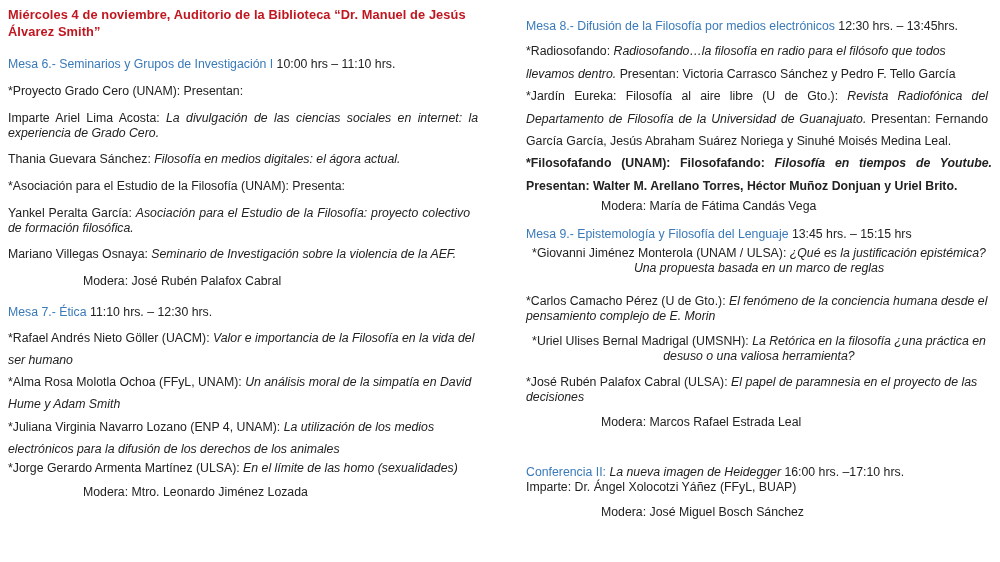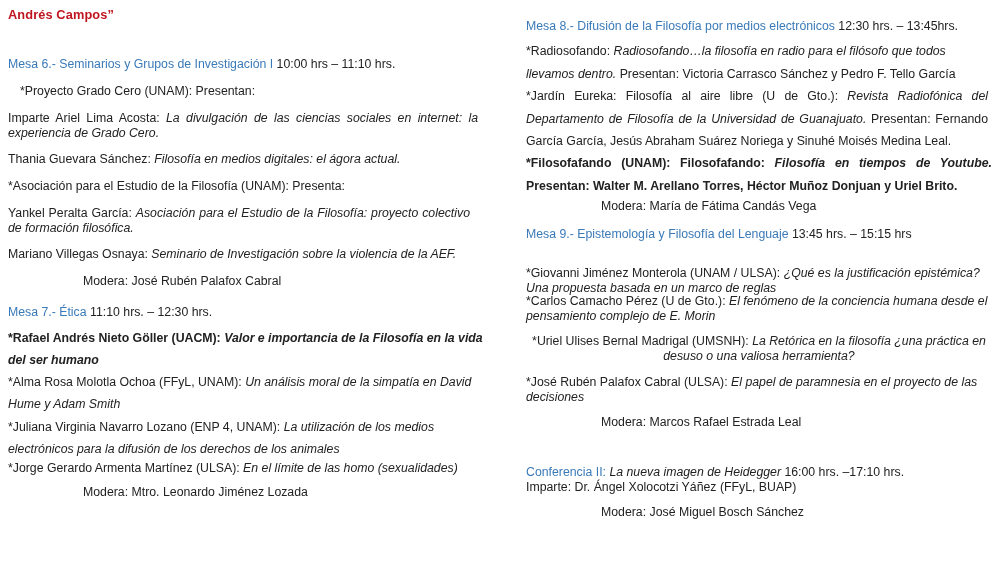--- a/index.html
+++ b/index.html
@@ -14,58 +14,59 @@
   .p { position:absolute; line-height:15px; }
   .p i { font-style:italic; }
   .just { text-align:justify; }
   .mod { position:absolute; }
 </style>
 </head>
 <body>
 
 <div class="col left">
   <div class="title" style="left:0;top:6px;width:470px;">
-    <div>Andrés Campos”</div>
+    <div>Miércoles 4 de noviembre, Auditorio de la Biblioteca “Dr. Manuel de Jesús</div>
+    <div>Álvarez Smith”</div>
   </div>
 
   <div class="mesa" style="top:57px;">
     <span class="h">Mesa 6.- Seminarios y Grupos de Investigación I</span><span> 10:00 hrs – 11:10 hrs.</span>
   </div>
 
-  <div class="p" style="top:84px;width:470px;margin-left:12px;"><span>*Proyecto Grado Cero (UNAM): Presentan:</span></div>
+  <div class="p" style="top:84px;width:470px;"><span>*Proyecto Grado Cero (UNAM): Presentan:</span></div>
   <div class="p just" style="top:111px;width:470px;"><span>Imparte Ariel Lima Acosta: </span><i>La divulgación de las ciencias sociales en internet: la experiencia de Grado Cero.</i></div>
   <div class="p" style="top:152px;width:470px;"><span>Thania Guevara Sánchez: </span><i>Filosofía en medios digitales: el ágora actual.</i></div>
   <div class="p" style="top:179px;width:470px;"><span>*Asociación para el Estudio de la Filosofía (UNAM): Presenta:</span></div>
   <div class="p just" style="top:206px;width:462px;"><span>Yankel Peralta García: </span><i>Asociación para el Estudio de la Filosofía: proyecto colectivo de formación filosófica.</i></div>
   <div class="p" style="top:247px;width:470px;"><span>Mariano Villegas Osnaya: </span><i>Seminario de Investigación sobre la violencia de la AEF.</i></div>
   <div class="mod" style="top:274px;left:75px;">Modera: José Rubén Palafox Cabral</div>
 
   <div class="mesa" style="top:305px;">
     <span class="h">Mesa 7.- Ética</span><span> 11:10 hrs. – 12:30 hrs.</span>
   </div>
-  <div class="p" style="top:327px;width:478px;line-height:22px;font-weight:bold;"><span>*Rafael Andrés Nieto Göller (UACM): </span><i>Valor e importancia de la Filosofía en la vida del ser humano</i></div>
+  <div class="p" style="top:327px;width:478px;line-height:22px;"><span>*Rafael Andrés Nieto Göller (UACM): </span><i>Valor e importancia de la Filosofía en la vida del ser humano</i></div>
   <div class="p" style="top:371px;width:478px;line-height:22px;"><span>*Alma Rosa Molotla Ochoa (FFyL, UNAM): </span><i>Un análisis moral de la simpatía en David Hume y Adam Smith</i></div>
   <div class="p" style="top:416px;width:450px;line-height:22px;"><span>*Juliana Virginia Navarro Lozano (ENP 4, UNAM): </span><i>La utilización de los medios electrónicos para la difusión de los derechos de los animales</i></div>
   <div class="p" style="top:461px;width:490px;white-space:nowrap;"><span>*Jorge Gerardo Armenta Martínez (ULSA): </span><i>En el límite de las homo (sexualidades)</i></div>
   <div class="mod" style="top:485px;left:75px;">Modera: Mtro. Leonardo Jiménez Lozada</div>
 </div>
 
 <div class="col right">
   <div class="mesa" style="top:19px;">
     <span class="h">Mesa 8.- Difusión de la Filosofía por medios electrónicos</span><span> 12:30 hrs. – 13:45hrs.</span>
   </div>
   <div class="p" style="top:40px;width:440px;line-height:22.5px;"><span>*Radiosofando: </span><i>Radiosofando…la filosofía en radio para el filósofo que todos llevamos dentro.</i><span> Presentan: Victoria Carrasco Sánchez y Pedro F. Tello García</span></div>
   <div class="p just" style="top:85px;width:462px;line-height:22.5px;"><span>*Jardín Eureka: Filosofía al aire libre (U de Gto.): </span><i>Revista Radiofónica del Departamento de Filosofía de la Universidad de Guanajuato.</i><span> Presentan: Fernando García García, Jesús Abraham Suárez Noriega y Sinuhé Moisés Medina Leal.</span></div>
   <div class="p just" style="top:152px;width:466px;line-height:22.5px;font-weight:bold;"><span>*Filosofafando (UNAM): Filosofafando: </span><i>Filosofía en tiempos de Youtube.</i><span> Presentan: Walter M. Arellano Torres, Héctor Muñoz Donjuan y Uriel Brito.</span></div>
   <div class="mod" style="top:199px;left:75px;">Modera: María de Fátima Candás Vega</div>
 
   <div class="mesa" style="top:227px;">
     <span class="h">Mesa 9.- Epistemología y Filosofía del Lenguaje</span><span> 13:45 hrs. – 15:15 hrs</span>
   </div>
-  <div class="p" style="top:266px;width:466px;"><span>*Giovanni Jiménez Monterola (UNAM / ULSA): </span><i>¿Qué es la justificación epistémica? Una propuesta basada en un marco de reglas</i></div>
+  <div class="p" style="top:246px;width:466px;text-align:center;"><span>*Giovanni Jiménez Monterola (UNAM / ULSA): </span><i>¿Qué es la justificación epistémica? Una propuesta basada en un marco de reglas</i></div>
   <div class="p" style="top:294px;width:462px;"><span>*Carlos Camacho Pérez (U de Gto.): </span><i>El fenómeno de la conciencia humana desde el pensamiento complejo de E. Morin</i></div>
   <div class="p" style="top:334px;width:466px;text-align:center;"><span>*Uriel Ulises Bernal Madrigal (UMSNH): </span><i>La Retórica en la filosofía ¿una práctica en desuso o una valiosa herramienta?</i></div>
   <div class="p" style="top:375px;width:466px;"><span>*José Rubén Palafox Cabral (ULSA): </span><i>El papel de paramnesia en el proyecto de las decisiones</i></div>
   <div class="mod" style="top:415px;left:75px;">Modera: Marcos Rafael Estrada Leal</div>
 
   <div class="mesa" style="top:465px;">
     <span class="h">Conferencia II:</span><i> La nueva imagen de Heidegger</i><span>  16:00 hrs. –17:10 hrs.</span>
   </div>
   <div class="p" style="top:480px;">Imparte: Dr. Ángel Xolocotzi Yáñez (FFyL, BUAP)</div>
   <div class="mod" style="top:505px;left:75px;">Modera: José Miguel Bosch Sánchez</div>

